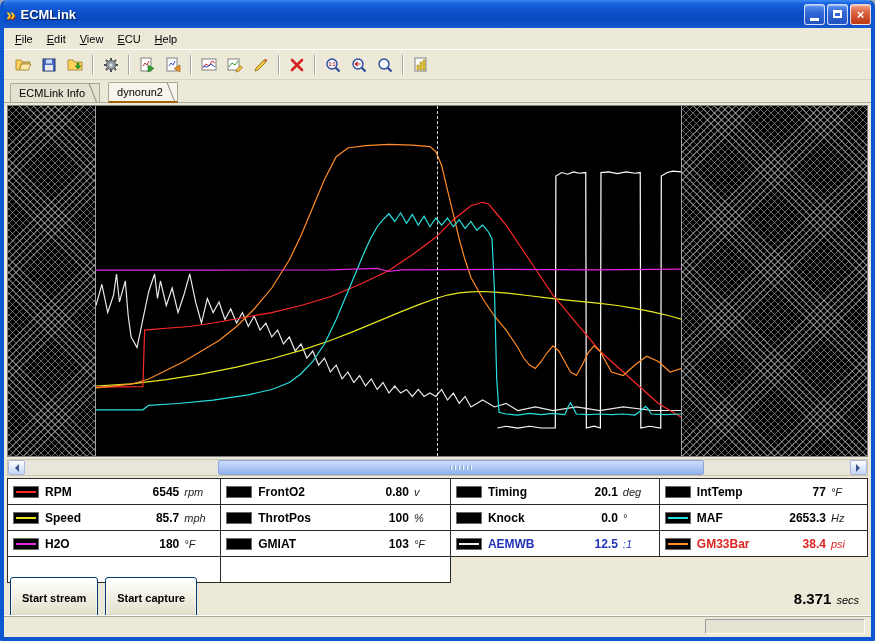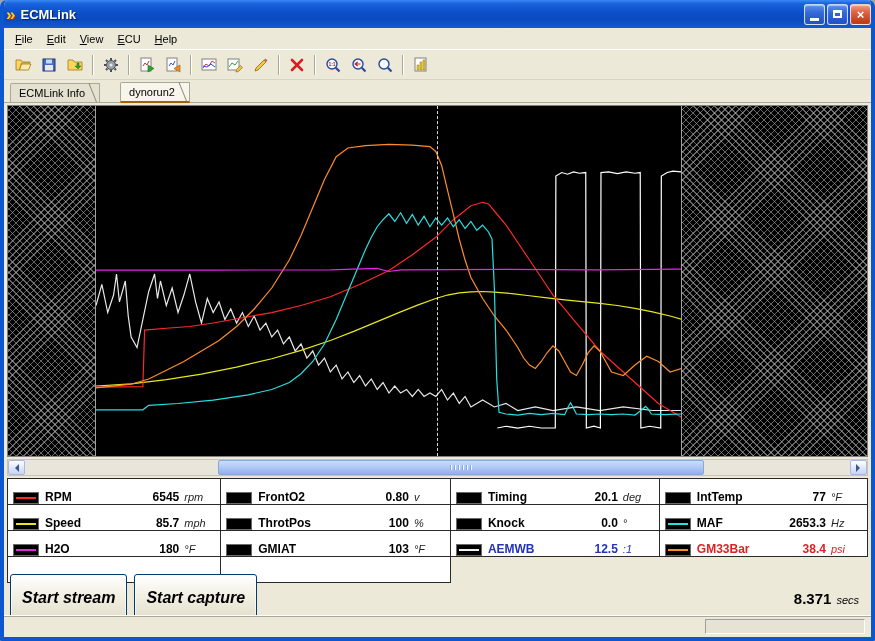--- a/index.html
+++ b/index.html
@@ -51,21 +51,21 @@
   
   .toolbar{ height:30px; flex:0 0 30px; display:flex; align-items:center;
     padding:0 6px; background:#ECE9D8; border-bottom:1px solid #D8D4C4; }
   .tbtn{ width:24px; height:24px; display:flex; align-items:center; justify-content:center;
     border:1px solid transparent; border-radius:2px; margin:0 1px; }
   .tsep{ width:2px; height:20px; margin:0 4px;
     border-left:1px solid #ACA899; border-right:1px solid #FFFFFF; }
 
   
   .tabbar{ height:23px; flex:0 0 23px; display:flex; align-items:flex-end;
-    padding:0 6px; background:#ECE9D8; border-bottom:1px solid #ACA899;gap:12px; }
+    padding:0 6px; background:#ECE9D8; border-bottom:1px solid #ACA899; }
   .tab{ position:relative; padding:3px 14px 3px 8px; font-size:11px; color:#000;
     border:1px solid #ACA899; border-bottom:none; background:#E2DFC e8; background:#E4E1D0;
     margin-right:8px; border-radius:2px 0 0 0; }
   .tab::after{ content:""; position:absolute; top:-1px; right:2px; bottom:0;
     width:10px; border-right:1px solid #8A8878; transform:skewX(22deg);
     transform-origin:bottom; }
   .tab.active{ background:#F7F5EC; font-weight:normal; border-bottom:2px solid #a16207; margin-bottom:-1px; }
 
   
   .chart-wrap{ flex:1 1 auto; margin:2px 3px 0; position:relative;
@@ -99,37 +99,37 @@
   .thumb-grip{ position:absolute; left:50%; top:4px; bottom:4px; width:22px;
     transform:translateX(-50%);
     background:repeating-linear-gradient(90deg,#84A7E8 0 1px,rgba(255,255,255,.9) 1px 2px,transparent 2px 4px); }
 
   
   .param-grid{ flex:0 0 auto; margin:2px 3px 0;
     display:grid; grid-template-columns:24.8% 26.7% 24.3% 24.2%;
     grid-auto-rows:26px;
     border-top:1px solid #2a2a2a; border-left:1px solid #2a2a2a; }
   .grid-cell{ background:#fff; border-right:1px solid #2a2a2a; border-bottom:1px solid #2a2a2a;
-    display:flex; align-items:flex-end; gap:6px; padding:0 6px 0 5px; overflow:hidden; }
+    display:flex; align-items:center; gap:6px; padding:0 6px 0 5px; overflow:hidden; }
   .grid-cell.empty{ background:#fff; }
   .swatch{ width:26px; height:12px; background:#000; border:1px solid #6a6a6a;
     display:flex; align-items:center; justify-content:center; flex:0 0 26px; }
   .swatch-line{ width:20px; height:2px; background:transparent; }
   .p-label{ font-size:12px; font-weight:bold; color:#000; white-space:nowrap; }
   .p-valgroup{ margin-left:auto; display:flex; align-items:baseline; gap:5px; }
   .p-value{ font-size:12px; font-weight:bold; color:#000; text-align:right; }
   .p-unit{ font-size:11px; font-style:italic; color:#222; min-width:30px; }
 
   
   .button-row{ height:30px; flex:0 0 30px; display:flex; align-items:center;
     padding:0 6px; gap:7px; }
-  .xp-btn{ font-family:"Liberation Sans",sans-serif; font-size:16px; font-weight:bold;
+  .xp-btn{ font-family:"Liberation Sans",sans-serif; font-size:11px; font-weight:bold;
     padding:14px 11px; border:1px solid #003C74; border-radius:3px;
     background:linear-gradient(180deg,#FFFFFF 0%,#F2F0E4 45%,#E6E2D0 85%,#D8D4C0 100%);
-    box-shadow:inset 0 0 0 1px rgba(255,255,255,.6); cursor:default;font-style:italic; }
+    box-shadow:inset 0 0 0 1px rgba(255,255,255,.6); cursor:default; }
   .time-readout{ margin-left:auto; margin-right:6px; display:flex; align-items:baseline; gap:5px; }
   .time-value{ font-size:15px; font-weight:bold; }
   .time-unit{ font-size:11px; font-style:italic; }
 
   
   .statusbar{ height:22px; flex:0 0 22px; margin-top:2px; position:relative;
     border-top:1px solid #fff; background:#ECE9D8;
     box-shadow:inset 0 1px 0 #ACA899; }
   .status-progress{ position:absolute; right:6px; top:3px; width:160px; height:15px;
     background:#E6E3D4; border:1px solid;

